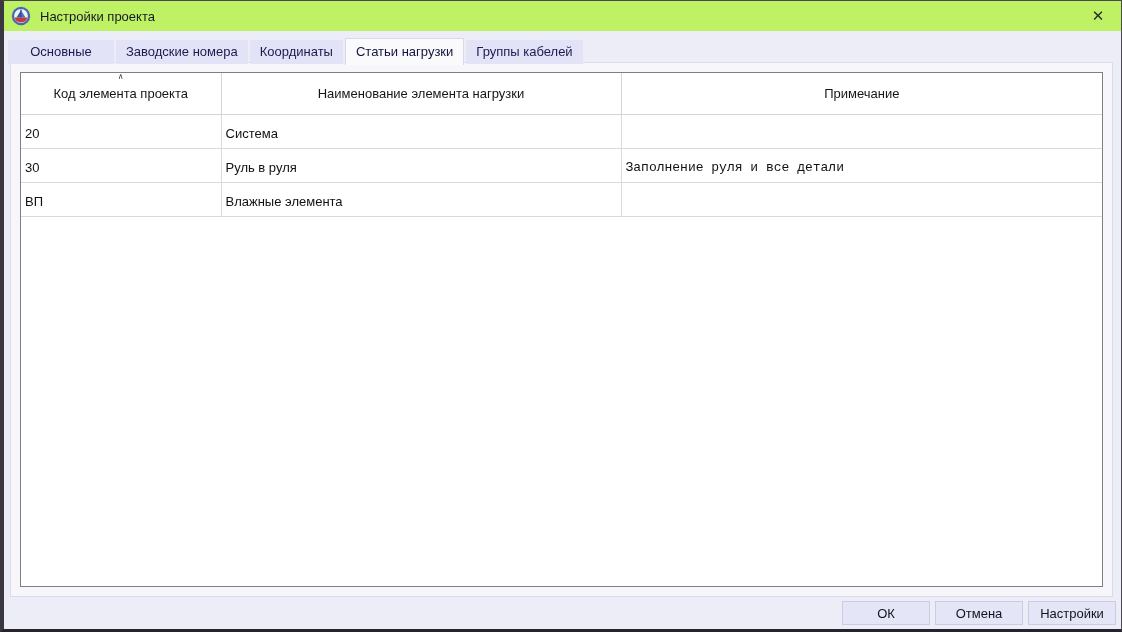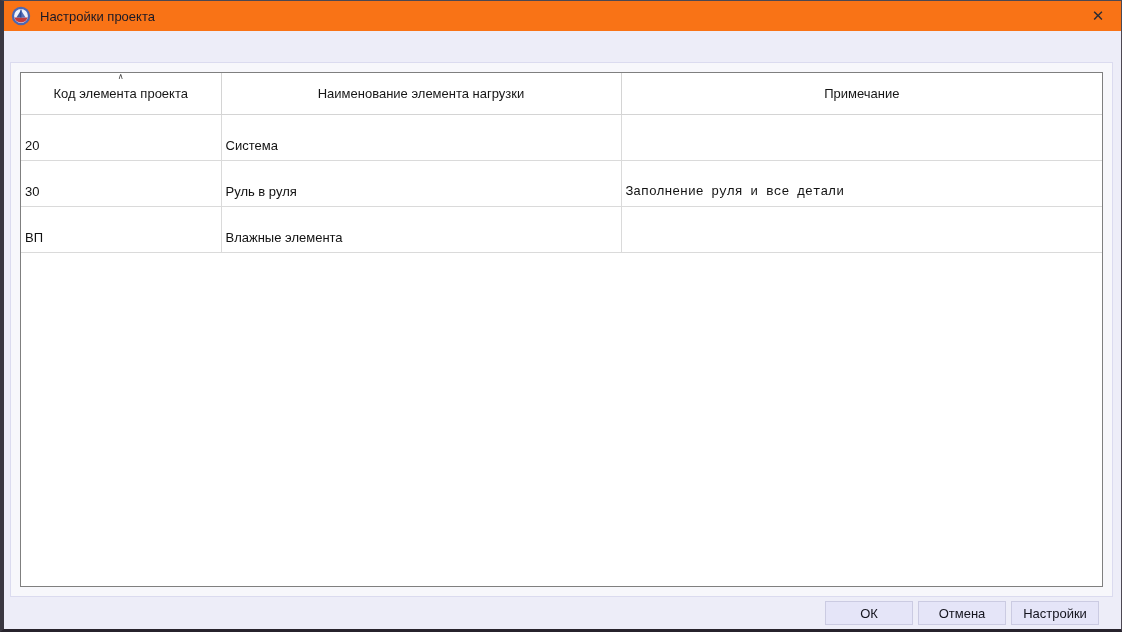--- a/index.html
+++ b/index.html
@@ -2,21 +2,21 @@
 <html><head>
 <meta charset="utf-8">
 <style>
   html,body { margin:0; padding:0; background:#c8c8cc; }
   .window {
     position:relative; width:1122px; height:632px; box-sizing:border-box;
     border-left:4px solid #3a3741; border-top:1px solid #4c4853;
     border-right:1px solid #4c4853; border-bottom:3px solid #27232c;
     background:#EDEDF8; font-family:"Liberation Sans", sans-serif; overflow:hidden;
   }
-  .titlebar { height:30px; background:#f97316; display:flex; align-items:center; }
+  .titlebar { height:30px; background:#bef264; display:flex; align-items:center; }
   .app-icon { width:20px; height:20px; margin-left:7px; flex:0 0 auto; }
   .title { font-size:13px; color:#191927; margin-left:9px; white-space:nowrap; }
   .close-btn { margin-left:auto; width:46px; height:30px; display:flex; align-items:center;
     justify-content:center; font-size:15px; color:#2b2b33; cursor:pointer; user-select:none; }
 
   .tabbar { position:absolute; left:4px; top:37px; display:flex; align-items:flex-end; z-index:3; }
   .tab { height:24px; line-height:24px; background:#E3E3F7; color:#1B1B4F; font-size:13px;
     text-align:center; padding:0 10px; box-sizing:border-box; margin-right:2px; white-space:nowrap;
     cursor:default; }
   .tab:nth-child(1){ min-width:106px; }
@@ -31,27 +31,27 @@
     background:#F7F7FB; border:1px solid #DBDBEF; box-sizing:border-box; }
   .table-frame { position:absolute; left:9px; top:9px; right:9px; bottom:9px;
     background:#ffffff; border:1px solid #7F7F7F; overflow:hidden; }
 
   table { width:100%; border-collapse:collapse; table-layout:fixed; font-size:13px; color:#121212; }
   col.c1 { width:200px; } col.c2 { width:400px; }
   th { height:39px; font-weight:400; border-bottom:1px solid #D4D4D4; border-right:1px solid #D4D4D4;
     position:relative; text-align:center; vertical-align:middle; color:#161616; }
   th:last-child { border-right:none; }
   td { height:29px; border-bottom:1px solid #DADADA; border-right:1px solid #DADADA;
-    padding:16px 4px 0 4px; vertical-align:middle; text-align:left; }
+    padding:4px 4px 0 4px; vertical-align:middle; text-align:left; }
   td:last-child { border-right:none;font-family:Liberation Mono, monospace; }
   .sort-glyph { position:absolute; top:0px; left:0; right:0; text-align:center;
     font-size:8px; line-height:8px; color:#3c3c3c; }
 
   .bottombar { position:absolute; left:0; top:596px; width:100%; height:32px; box-sizing:border-box;
-    display:flex; justify-content:flex-end; align-items:center; gap:5px; padding-right:22px; }
+    display:flex; justify-content:flex-end; align-items:center; gap:5px; padding-right:5px; }
   .dlg-btn { width:88px; height:24px; background:#E5E5F8; border:1px solid #CBCBE2;
     font-size:13px; color:#14141E; font-family:inherit; cursor:pointer; }
 </style>
 </head>
 <body>
 
 <div class="window">
 
   <div class="titlebar">
     <svg class="app-icon" viewBox="0 0 20 20">
@@ -61,20 +61,27 @@
       <path d="M10 3.4 L10 11.5" stroke="#1D3F8F" stroke-width="1.1" fill="none"></path>
       <path d="M10 4.2 L5.4 11.4 L10 11.4 Z" fill="#1D3F8F" opacity="0.85"></path>
       <path d="M10 4.2 L14.6 11.4 L10 11.4 Z" fill="#3a58a8" opacity="0.85"></path>
     </svg>
     <span class="title">Настройки проекта</span>
     <div class="close-btn">
       <span>✕</span>
     </div>
   </div>
 
+  <div class="tabbar">
+    <div class="tab">Основные</div>
+    <div class="tab">Заводские номера</div>
+    <div class="tab">Координаты</div>
+    <div class="tab active">Статьи нагрузки</div>
+    <div class="tab">Группы кабелей</div>
+  </div>
 
   <div class="panel">
     <div class="table-frame">
       <table>
         <colgroup>
             <col class="c1">
             <col class="c2">
             <col>
           </colgroup>
         <thead>

